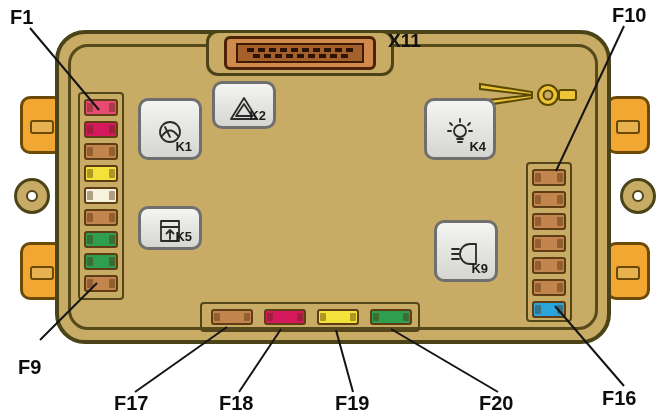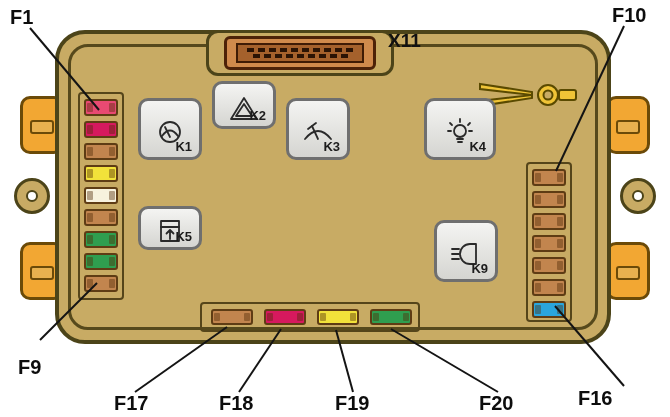--- a/index.html
+++ b/index.html
@@ -128,28 +128,20 @@
     </svg>
     <span class="klabel">K1</span>
   </div>
   <div class="abs relay" id="k2">
     <svg width="34" height="28" viewBox="0 0 34 28">
       <path d="M17,4 L30,25 L4,25 Z"></path>
         <path d="M17,10 L25,22 L9,22 Z"></path>
     </svg>
     <span class="klabel">K2</span>
   </div>
-  <div class="abs relay" id="k3">
-    <svg width="34" height="28" viewBox="0 0 34 28">
-      <path d="M4,21 Q17,5 30,21"></path>
-        <line x1="17" y1="21" x2="11" y2="8"></line>
-        <line x1="7" y1="11" x2="15" y2="5"></line>
-    </svg>
-    <span class="klabel">K3</span>
-  </div>
   <div class="abs relay" id="k4">
     <svg width="34" height="28" viewBox="0 0 34 28">
       <circle cx="17" cy="13" r="6"></circle>
         <line x1="17" y1="4" x2="17" y2="1"></line>
         <line x1="25" y1="7" x2="27" y2="5"></line>
       <line x1="9" y1="7" x2="7" y2="5"></line>
         <line x1="26" y1="13" x2="29" y2="13"></line>
         <line x1="5" y1="13" x2="8" y2="13"></line>
       <line x1="14" y1="21" x2="20" y2="21"></line>
         <line x1="15" y1="24" x2="19" y2="24"></line>
@@ -211,19 +203,19 @@
     <line x1="624" y1="386" x2="555" y2="306"></line>
     <line x1="135" y1="392" x2="227" y2="327"></line>
     <line x1="239" y1="392" x2="281" y2="329"></line>
     <line x1="353" y1="392" x2="336" y2="330"></line>
     <line x1="498" y1="392" x2="391" y2="329"></line>
   </svg>
 
   <div class="abs callout" style="left:10px;top:6px">F1</div>
   <div class="abs callout" style="left:612px;top:4px">F10</div>
   <div class="abs callout" style="left:18px;top:356px">F9</div>
-  <div class="abs callout" style="left:578px;top:387px">F16</div>
+  <div class="abs callout" style="left:602px;top:387px">F16</div>
   <div class="abs callout" style="left:114px;top:392px">F17</div>
   <div class="abs callout" style="left:219px;top:392px">F18</div>
   <div class="abs callout" style="left:335px;top:392px">F19</div>
   <div class="abs callout" style="left:479px;top:392px">F20</div>
 
 </div>
 
 </body></html>

